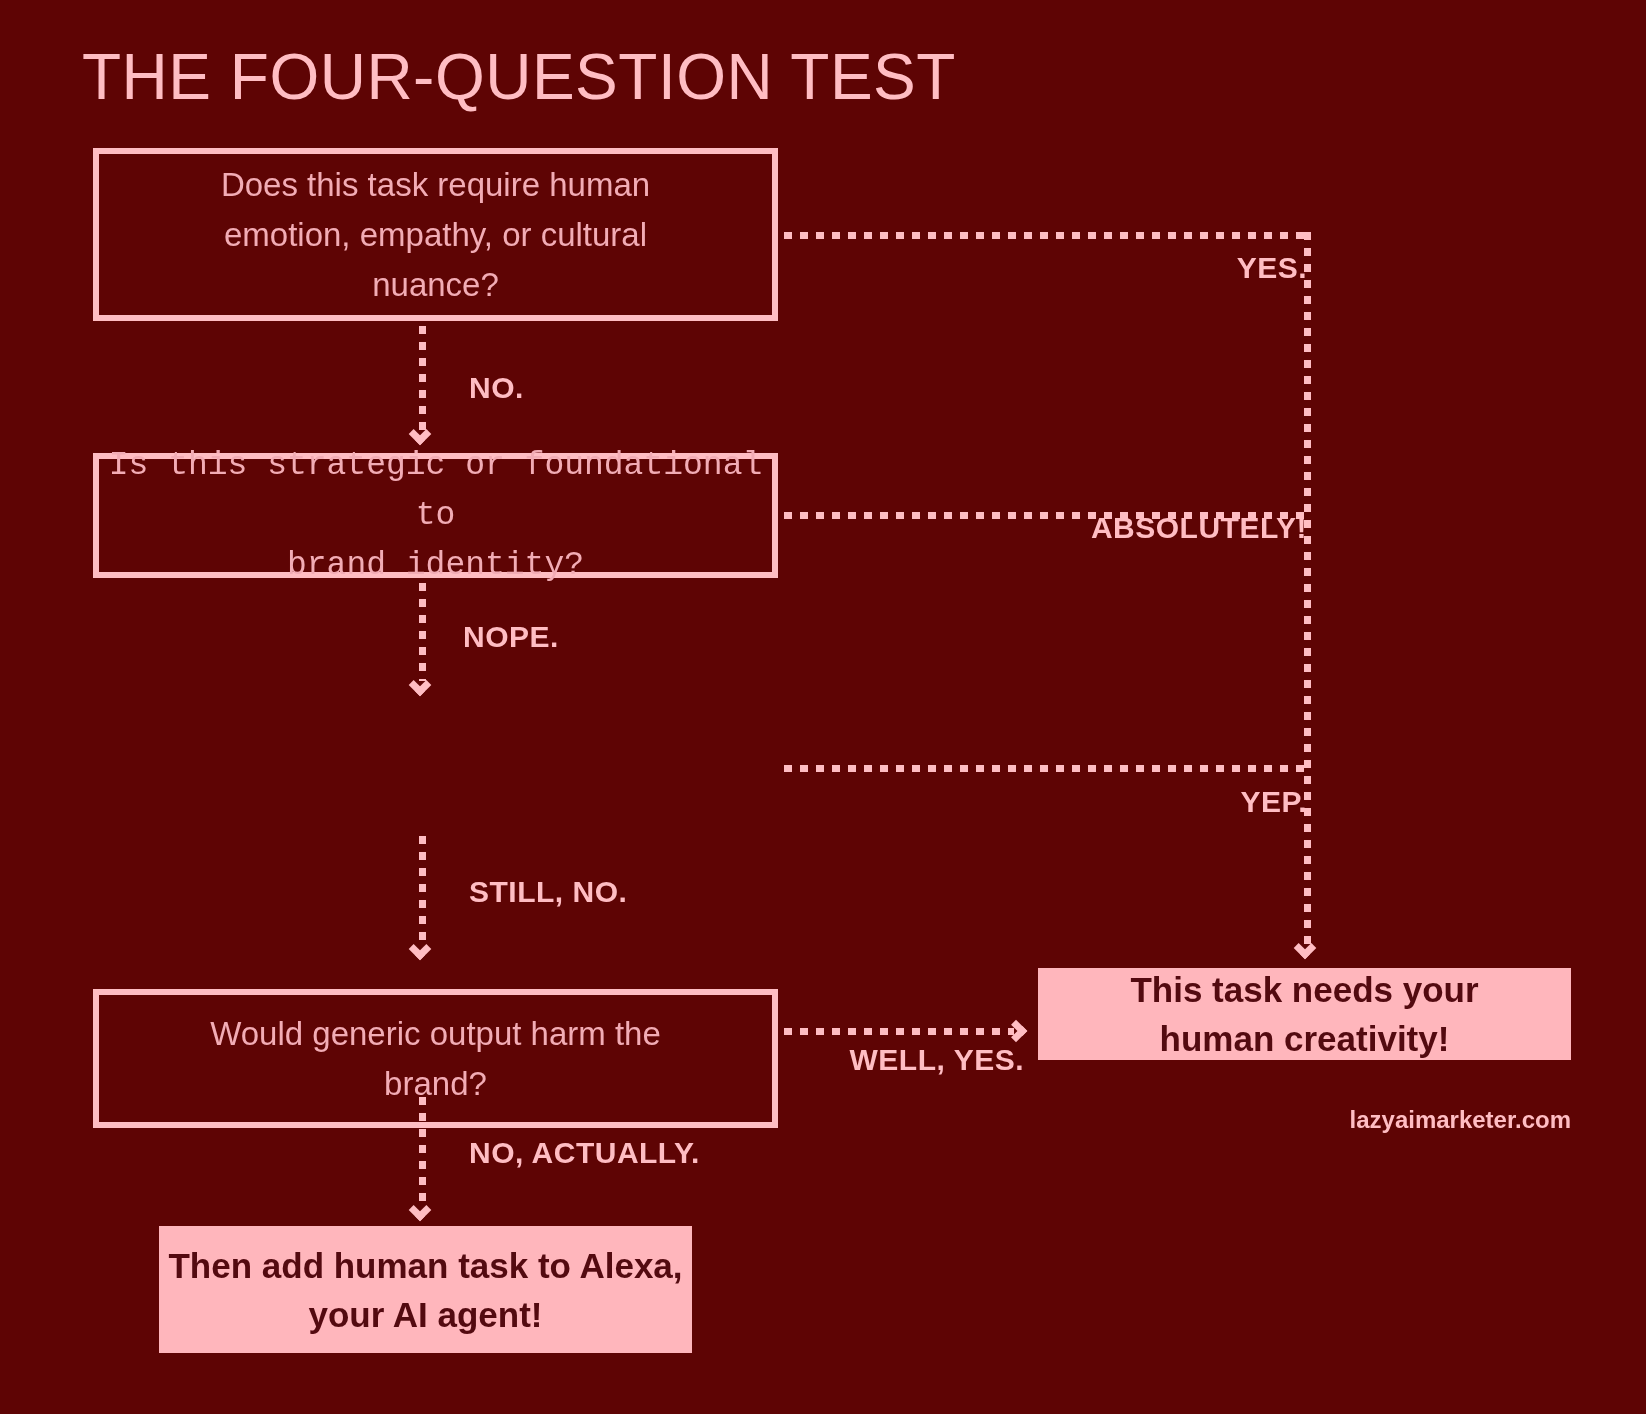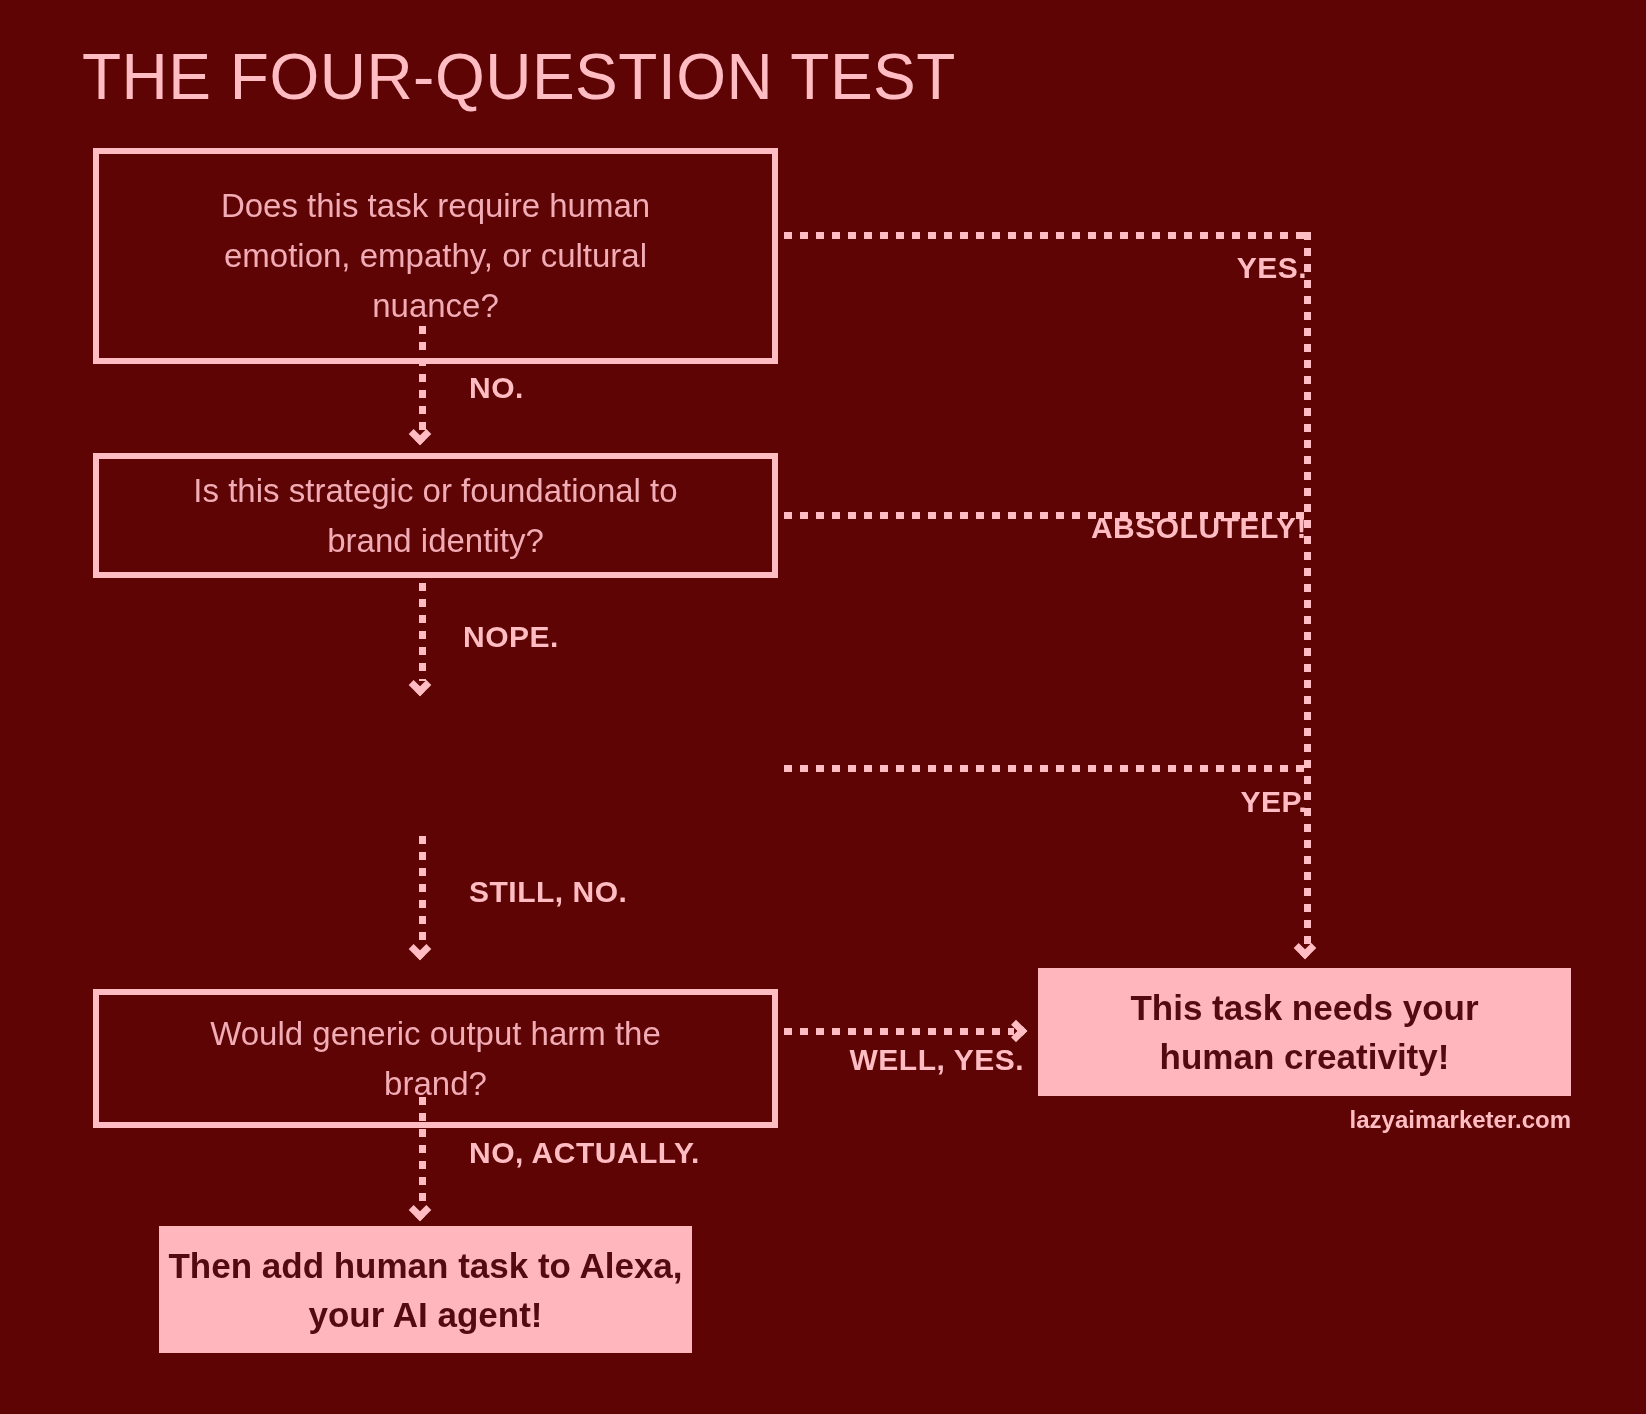--- a/index.html
+++ b/index.html
@@ -109,26 +109,26 @@
     font-weight: 700;
   }
 </style>
 </head>
 <body>
 
 <div class="canvas">
 
   <div class="title">THE FOUR-QUESTION TEST</div>
 
-  <div class="qbox" style="top:148px;height:216px;">
+  <div class="qbox" style="top:148px;height:173px;">
     <div class="qtext">Does this task require human
 emotion, empathy, or cultural
 nuance?</div>
   </div>
-  <div class="qbox" style="top:453px;height:125px;">
+  <div class="qbox" style="top:453px;height:125px;font-family:Liberation Mono, monospace;">
     <div class="qtext">Is this strategic or foundational to
 brand identity?</div>
   </div>
   <div class="qbox" style="top:989px;height:139px;">
     <div class="qtext">Would generic output harm the
 brand?</div>
   </div>
 
   <div class="dot-v" style="left:419px;top:326px;height:104px;"></div>
   <div class="chev-down" style="left:412px;top:426px;"></div>
@@ -154,21 +154,21 @@
   <div class="chev-right" style="left:1008px;top:1023px;"></div>
 
   <div class="dot-v" style="left:1304px;top:232px;height:712px;"></div>
   <div class="chev-down" style="left:1297px;top:940px;"></div>
 
   <div class="edge-label right-col" style="left:784px;width:523px;top:251px;">YES.</div>
   <div class="edge-label right-col" style="left:784px;width:523px;top:511px;">ABSOLUTELY!</div>
   <div class="edge-label right-col" style="left:784px;width:523px;top:785px;">YEP.</div>
   <div class="edge-label right-col" style="left:784px;width:240px;top:1043px;">WELL, YES.</div>
 
-  <div class="fillbox" style="left:1038px;top:968px;height:128px;">
+  <div class="fillbox" style="left:1038px;top:968px;height:92px;">
     <div class="ftext">This task needs your
 human creativity!</div>
   </div>
   <div class="fillbox" style="left:159px;top:1226px;height:127px;">
     <div class="ftext">Then add human task to Alexa,
 your AI agent!</div>
   </div>
 
   <div class="watermark">lazyaimarketer.com</div>
 

